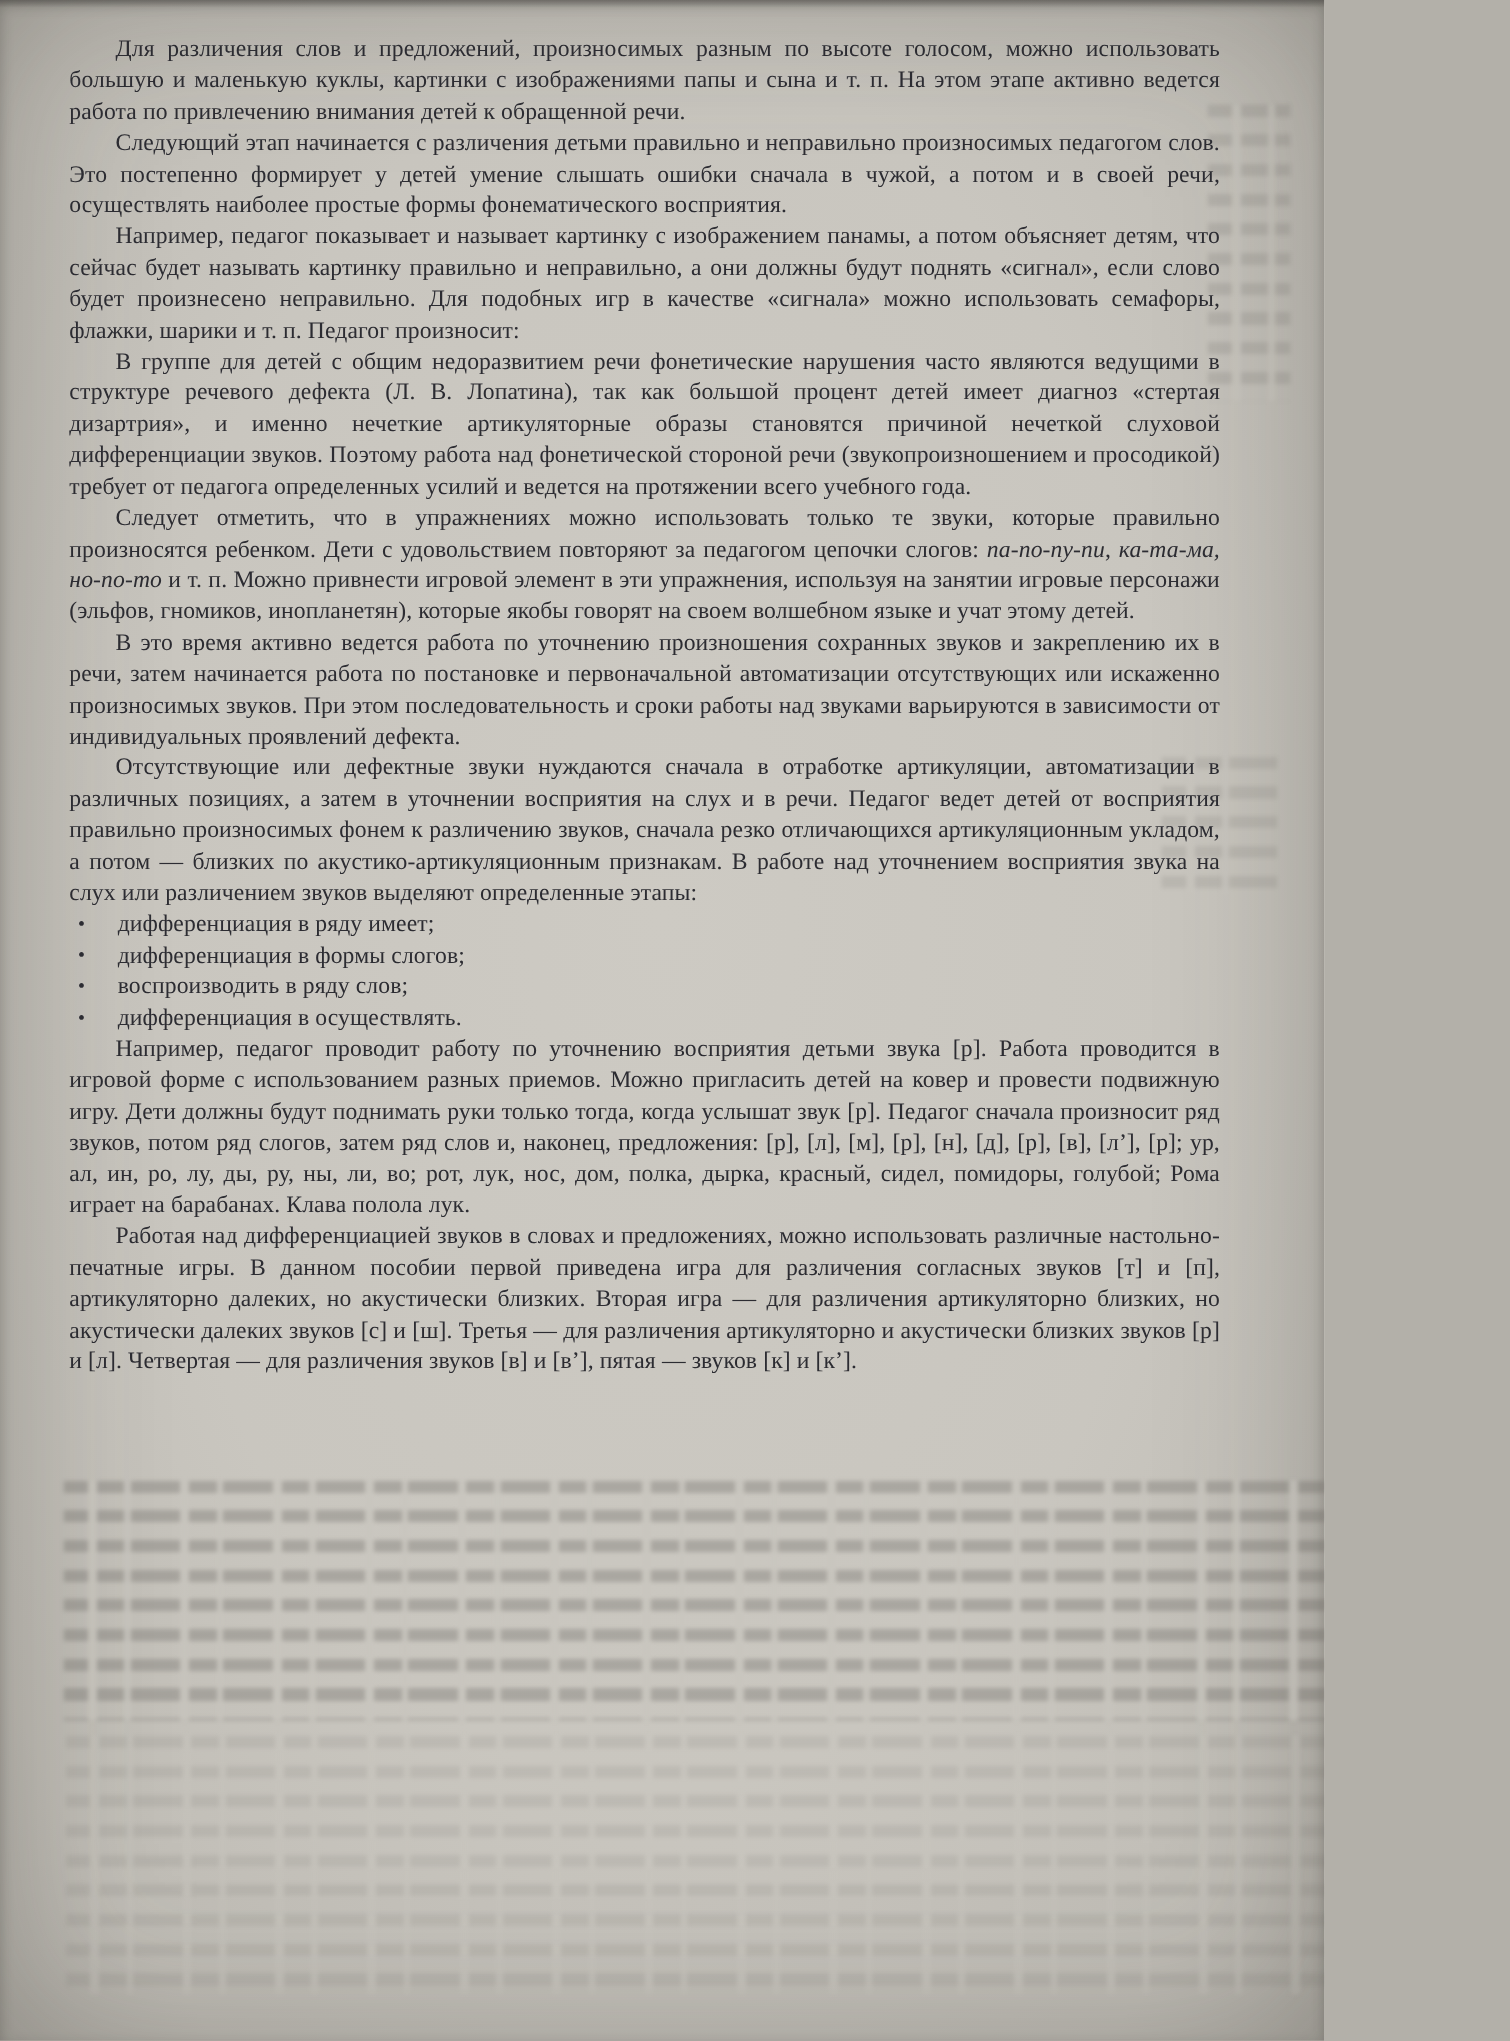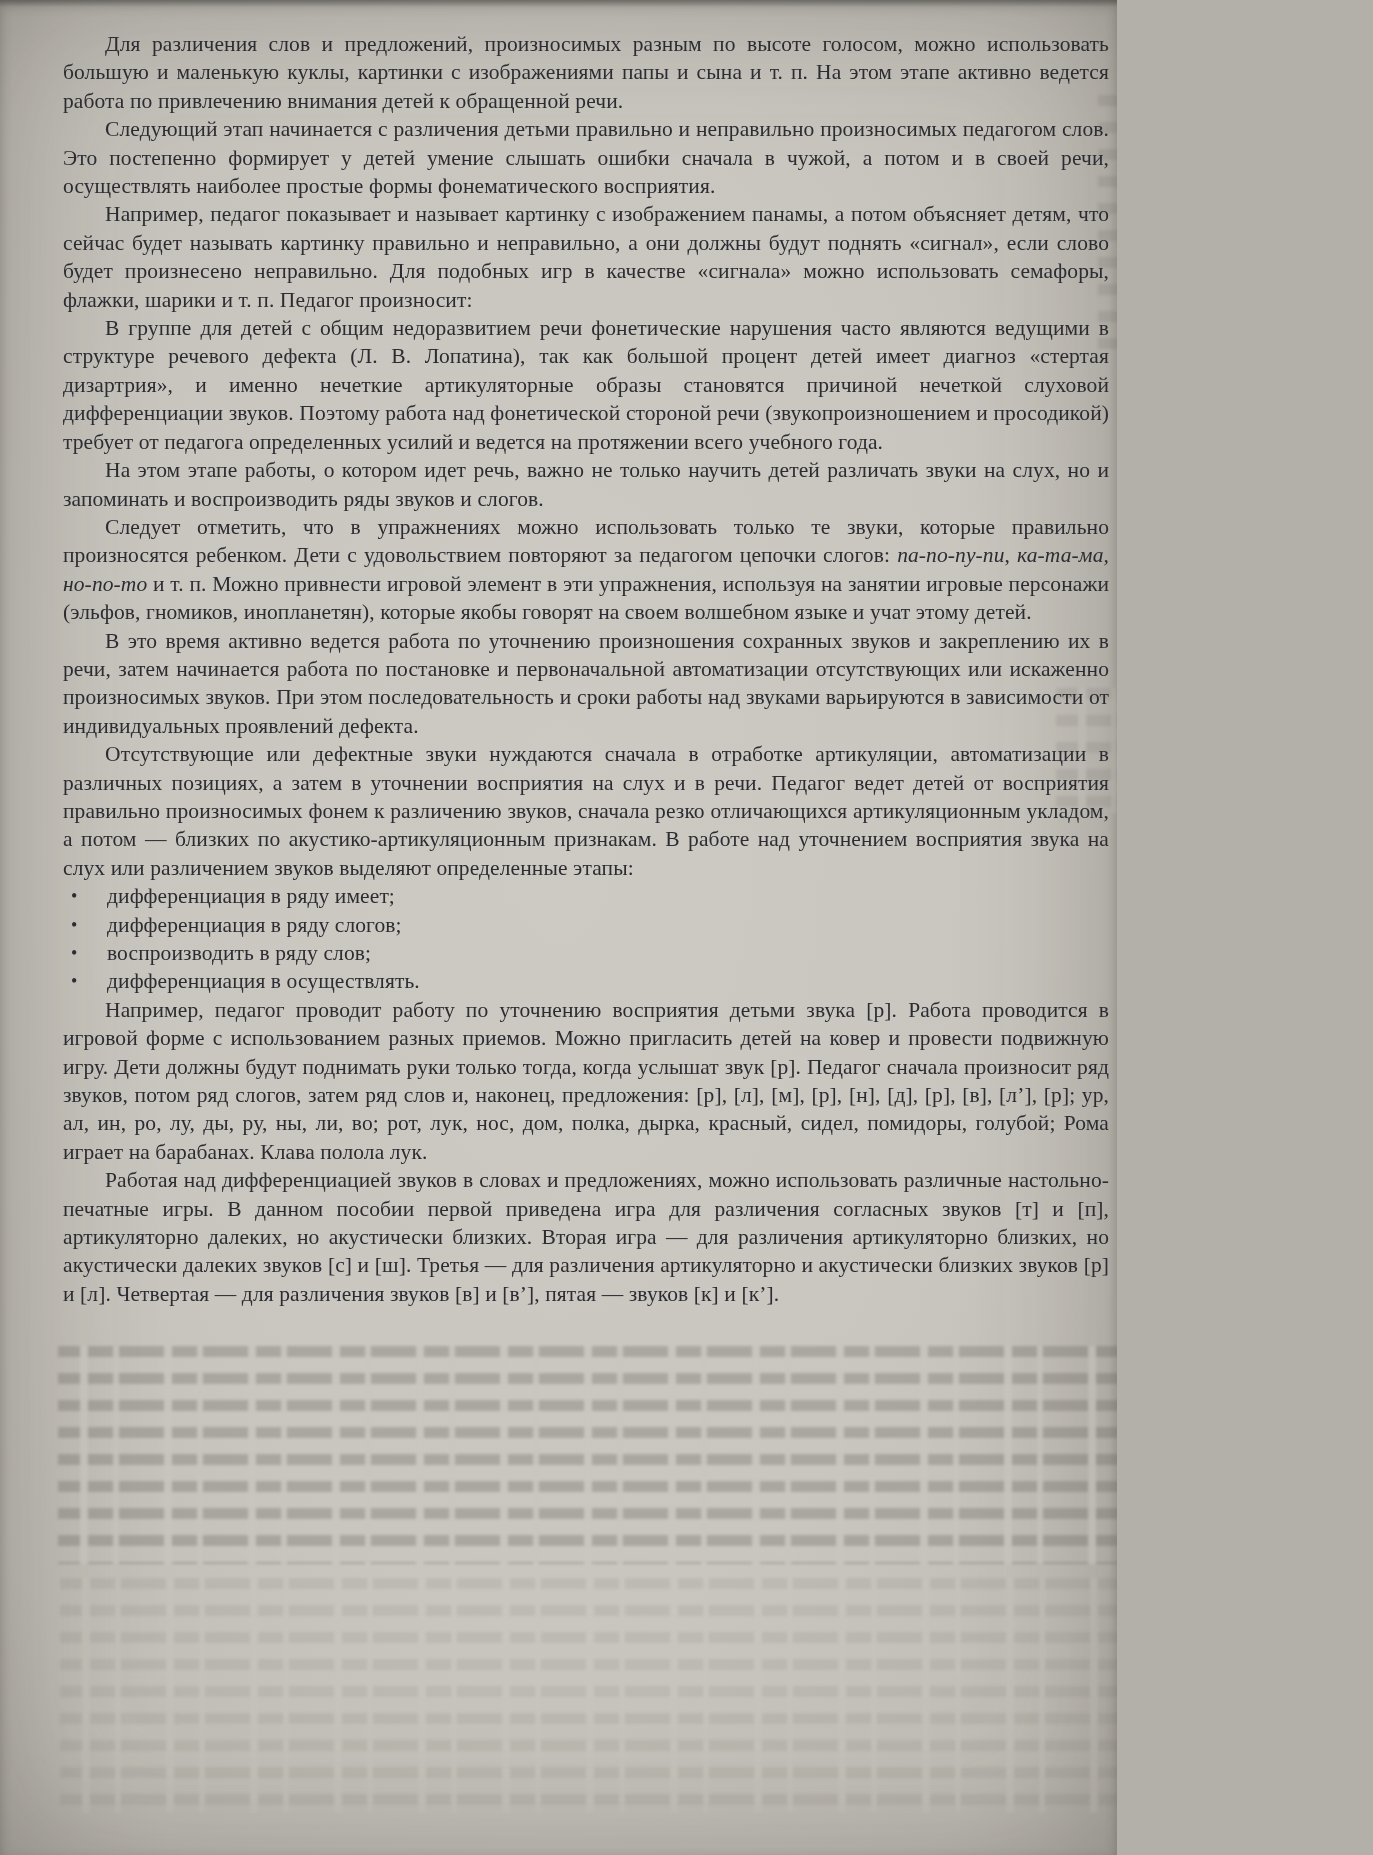--- a/index.html
+++ b/index.html
@@ -2,21 +2,21 @@
 <html><head>
 <meta charset="utf-8">
 <style>
   html, body { margin: 0; padding: 0; }
   body {
     width: 1373px; height: 1855px; overflow: hidden;
     background: #b3b0a9;
     font-family: "Liberation Serif", "DejaVu Serif", serif;
   }
   .page {
-    position: relative; width: 1117px; height: 1855px; overflow: hidden;
+    position: relative; width: 1204px; height: 1855px; overflow: hidden;
     background: radial-gradient(ellipse at 50% 45%, #cdcac3 0%, #c9c6bf 55%, #c0bdb6 85%, #b4b1aa 100%);
     box-shadow: inset 0 0 150px rgba(55,52,48,.30), inset 0 5px 12px rgba(40,38,35,.28);
   }
   .edge-top {
     position: absolute; top: 0; left: 0; right: 0; height: 7px;
     background: linear-gradient(to bottom, rgba(40,38,36,.35), rgba(40,38,36,0));
   }
   .text-col {
     position: absolute; left: 63px; top: 30px; width: 1046px;
     color: #2c2c32; font-size: 21.5px; line-height: 28.4px;
@@ -51,24 +51,23 @@
   <div class="bleed bleed-rows bleed-topright"></div>
   <div class="bleed bleed-rows bleed-midright"></div>
   <div class="bleed bleed-rows bleed-bottom"></div>
   <div class="bleed bleed-rows bleed-lower"></div>
 
   <div class="text-col">
       <p class="para"><span>Для различения слов и предложений, произносимых разным по высоте голосом, можно использовать большую и маленькую куклы, картинки с изображениями папы и сына и т. п. На этом этапе активно ведется работа по привлечению внимания детей к обращенной речи.</span></p>
       <p class="para"><span>Следующий этап начинается с различения детьми правильно и неправильно произносимых педагогом слов. Это постепенно формирует у детей умение слышать ошибки сначала в чужой, а потом и в своей речи, осуществлять наиболее простые формы фонематического восприятия.</span></p>
       <p class="para"><span>Например, педагог показывает и называет картинку с изображением панамы, а потом объясняет детям, что сейчас будет называть картинку правильно и неправильно, а они должны будут поднять «сигнал», если слово будет произнесено неправильно. Для подобных игр в качестве «сигнала» можно использовать семафоры, флажки, шарики и т. п. Педагог произносит:</span></p>
       <p class="para"><span>В группе для детей с общим недоразвитием речи фонетические нарушения часто являются ведущими в структуре речевого дефекта (Л. В. Лопатина), так как большой процент детей имеет диагноз «стертая дизартрия», и именно нечеткие артикуляторные образы становятся причиной нечеткой слуховой дифференциации звуков. Поэтому работа над фонетической стороной речи (звукопроизношением и просодикой) требует от педагога определенных усилий и ведется на протяжении всего учебного года.</span></p>
-      <p class="para"><span>На этом этапе работы, о котором идет речь, важно не только научить детей различать звуки на слух, но и запоминать и воспроизводить ряды звуков и слогов.</span></p>
       <p class="para"><span>Следует отметить, что в упражнениях можно использовать только те звуки, которые правильно произносятся ребенком. Дети с удовольствием повторяют за педагогом цепочки слогов: </span><i>па-по-пу-пи</i><span>, </span><i>ка-та-ма, но-по-то</i><span> и т. п. Можно привнести игровой элемент в эти упражнения, используя на занятии игровые персонажи (эльфов, гномиков, инопланетян), которые якобы говорят на своем волшебном языке и учат этому детей.</span></p>
       <p class="para"><span>В это время активно ведется работа по уточнению произношения сохранных звуков и закреплению их в речи, затем начинается работа по постановке и первоначальной автоматизации отсутствующих или искаженно произносимых звуков. При этом последовательность и сроки работы над звуками варьируются в зависимости от индивидуальных проявлений дефекта.</span></p>
       <p class="para"><span>Отсутствующие или дефектные звуки нуждаются сначала в отработке артикуляции, автоматизации в различных позициях, а затем в уточнении восприятия на слух и в речи. Педагог ведет детей от восприятия правильно произносимых фонем к различению звуков, сначала резко отличающихся артикуляционным укладом, а потом — близких по акустико-артикуляционным признакам. В работе над уточнением восприятия звука на слух или различением звуков выделяют определенные этапы:</span></p>
       <div class="bullet-item"><span class="bullet">•</span><span class="bullet-text">дифференциация в ряду имеет;</span></div>
-      <div class="bullet-item"><span class="bullet">•</span><span class="bullet-text">дифференциация в ряду слогов;</span></div>
+      <div class="bullet-item"><span class="bullet">•</span><span class="bullet-text">дифференциация в формы слогов;</span></div>
       <div class="bullet-item"><span class="bullet">•</span><span class="bullet-text">воспроизводить в ряду слов;</span></div>
       <div class="bullet-item"><span class="bullet">•</span><span class="bullet-text">дифференциация в осуществлять.</span></div>
       <p class="para"><span>Например, педагог проводит работу по уточнению восприятия детьми звука [р]. Работа проводится в игровой форме с использованием разных приемов. Можно пригласить детей на ковер и провести подвижную игру. Дети должны будут поднимать руки только тогда, когда услышат звук [р]. Педагог сначала произносит ряд звуков, потом ряд слогов, затем ряд слов и, наконец, предложения: [р], [л], [м], [р], [н], [д], [р], [в], [л’], [р]; ур, ал, ин, ро, лу, ды, ру, ны, ли, во; рот, лук, нос, дом, полка, дырка, красный, сидел, помидоры, голубой; Рома играет на барабанах. Клава полола лук.</span></p>
       <p class="para"><span>Работая над дифференциацией звуков в словах и предложениях, можно использовать различные настольно-печатные игры. В данном пособии первой приведена игра для различения согласных звуков [т] и [п], артикуляторно далеких, но акустически близких. Вторая игра — для различения артикуляторно близких, но акустически далеких звуков [с] и [ш]. Третья — для различения артикуляторно и акустически близких звуков [р] и [л]. Четвертая — для различения звуков [в] и [в’], пятая — звуков [к] и [к’].</span></p>
     </div>
 </div>
 
 </body></html>

